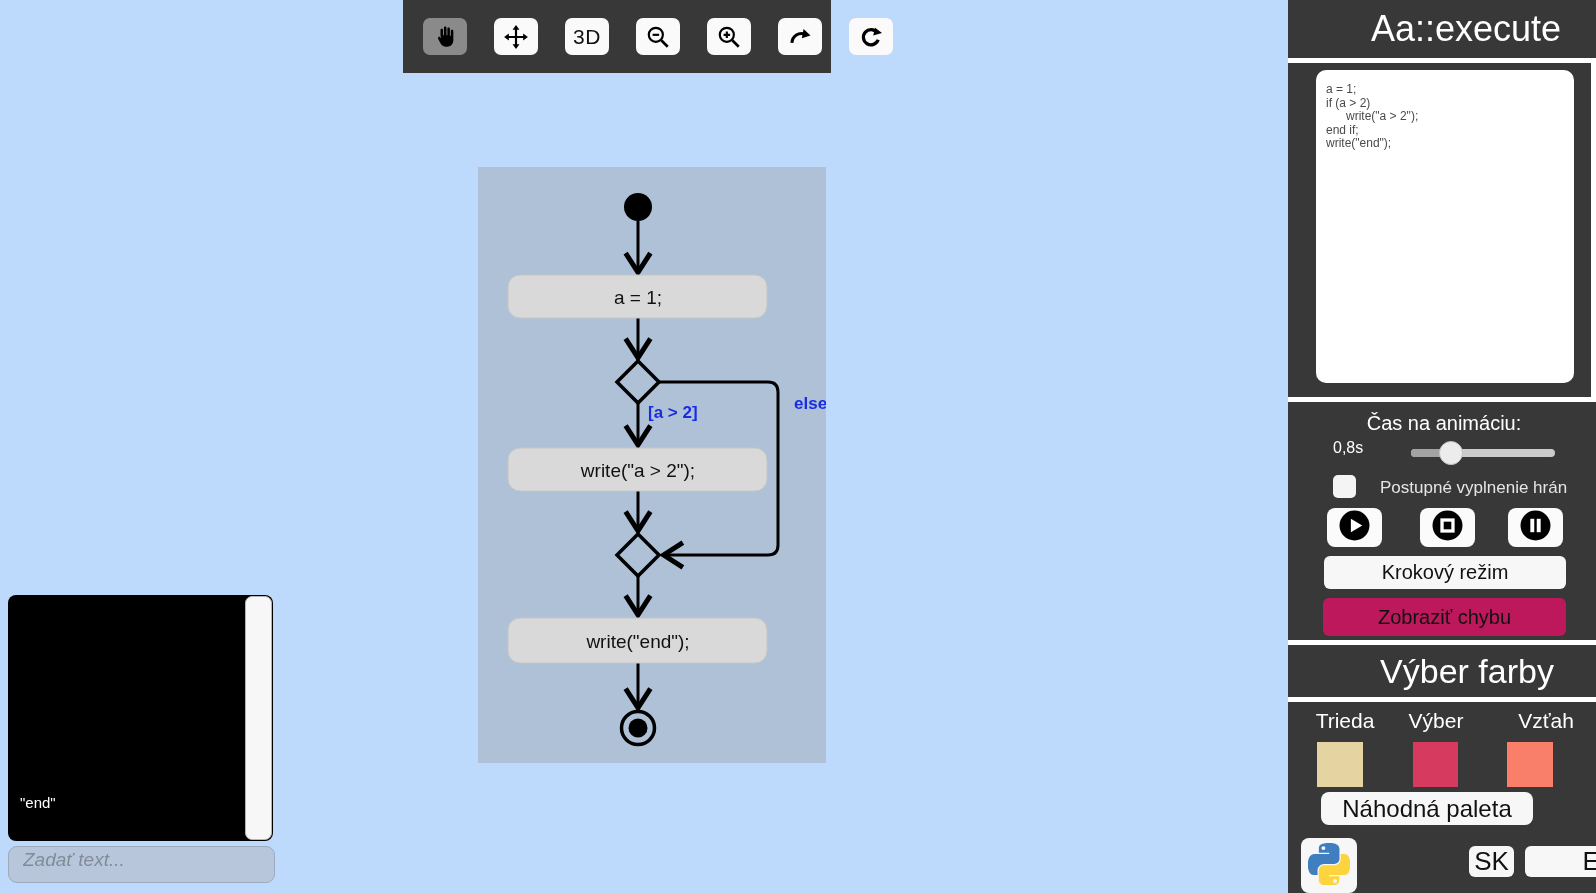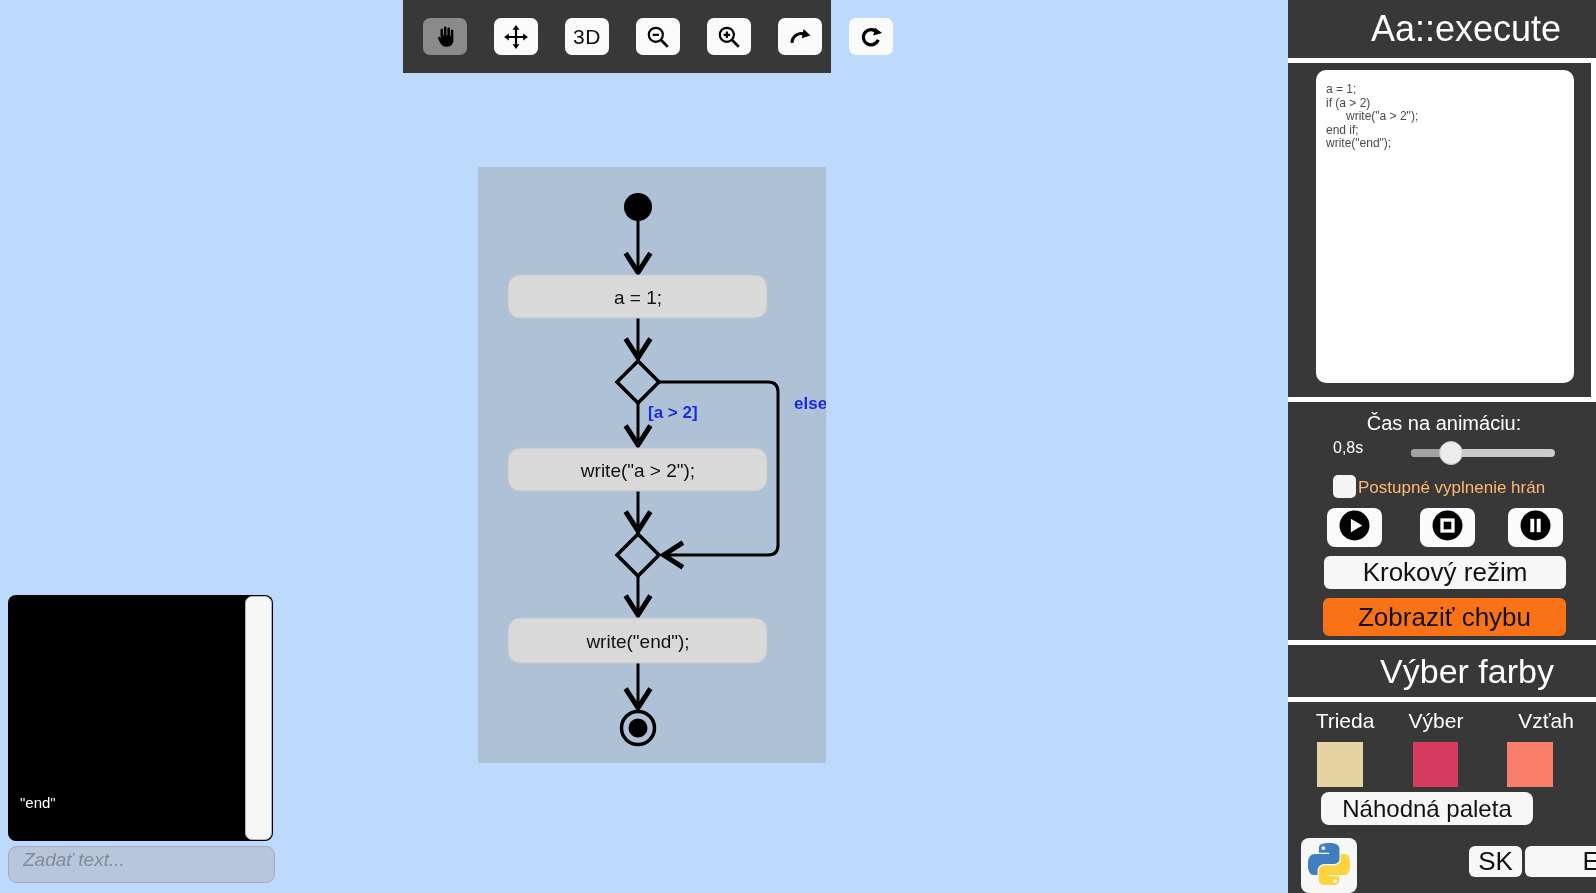--- a/index.html
+++ b/index.html
@@ -72,49 +72,49 @@
   .time-label{position:absolute;left:45px;top:37px;color:#fff;font-size:16px;}
   .slider-track{position:absolute;left:123px;top:47px;width:144px;height:8px;border-radius:4px;background:#cbcbcb;}
   .slider-fill{position:absolute;left:0;top:0;width:40px;height:8px;border-radius:4px;background:#a3a3a3;}
   .slider-thumb{
     position:absolute;left:151px;top:39px;width:24px;height:24px;border-radius:50%;
     background:#ececec;border:1px solid #c2c2c2;box-sizing:border-box;cursor:pointer;
   }
   .edge-checkbox{
     position:absolute;left:45px;top:73px;width:23px;height:23px;border-radius:5px;background:#f4f4f4;cursor:pointer;
   }
-  .edge-cb-label{position:absolute;left:70px;top:76px;color:#fdba74;font-size:17px;}
+  .edge-cb-label{position:absolute;left:92px;top:76px;color:#e5e5e5;font-size:17px;}
   .media-btn{
     position:absolute;top:106px;width:55px;height:39px;border-radius:8px;background:#fbfbfb;
     display:flex;align-items:center;justify-content:center;cursor:pointer;
   }
   .wide-btn{
     position:absolute;border-radius:6px;background:#f7f7f7;color:#111;
-    display:flex;align-items:center;justify-content:center;font-size:26px;cursor:pointer;
+    display:flex;align-items:center;justify-content:center;font-size:20px;cursor:pointer;
   }
   .btn-step{left:36px;top:154px;width:242px;height:33px;}
-  .btn-error{left:35px;top:196px;width:243px;height:38px;background:#f97316;}
+  .btn-error{left:35px;top:196px;width:243px;height:38px;background:#be185d;}
 
   .color-title{
     position:absolute;left:0;top:645px;width:308px;height:52px;
     display:flex;align-items:center;justify-content:center;color:#fff;font-size:34px;padding-left:25px;
   }
   .color-sec{position:absolute;left:0;top:702px;width:308px;height:191px;}
   .swatch-label{position:absolute;top:7px;transform:translateX(-50%);color:#fff;font-size:21px;white-space:nowrap;}
   .swatch{position:absolute;top:40px;width:46px;height:45px;cursor:pointer;}
   .btn-random{left:33px;top:90px;width:212px;height:33px;border-radius:8px;font-size:24px;}
   .btn-python{
     position:absolute;left:13px;top:136px;width:56px;height:55px;border-radius:8px;background:#f7f7f7;
     display:flex;align-items:center;justify-content:center;cursor:pointer;
   }
   .lang-btn{
     position:absolute;top:144px;height:31px;border-radius:6px;background:#f7f7f7;color:#111;
     display:flex;align-items:center;justify-content:center;font-size:26px;cursor:pointer;
   }
-  .btn-sk{left:181px;width:53px;}
+  .btn-sk{left:181px;width:45px;}
   .btn-en{left:237px;width:55px;padding-left:48px;}
 </style>
 </head>
 <body>
 
 <div class="abs toolbar">
   <div class="tool-btn selected">
     <span>
       <svg width="25" height="25" viewBox="0 0 24 24">
           <path fill="#000" d="M7.2 11.5V5.8c0-.7.5-1.2 1.2-1.2s1.2.5 1.2 1.2v4.9h.9V3.7c0-.7.5-1.2 1.2-1.2s1.2.5 1.2 1.2v7h.9V4.6c0-.7.5-1.2 1.2-1.2s1.2.5 1.2 1.2v6.6h.9V6.6c0-.7.5-1.2 1.2-1.2s1.2.5 1.2 1.2v9.2c0 3.3-2.7 6-6 6h-1c-2.4 0-4.2-1.4-5.2-3.2l-2.4-4.5c-.3-.6-.1-1.3.5-1.6.5-.3 1.1-.2 1.5.2l1.3 1.3z"></path>

